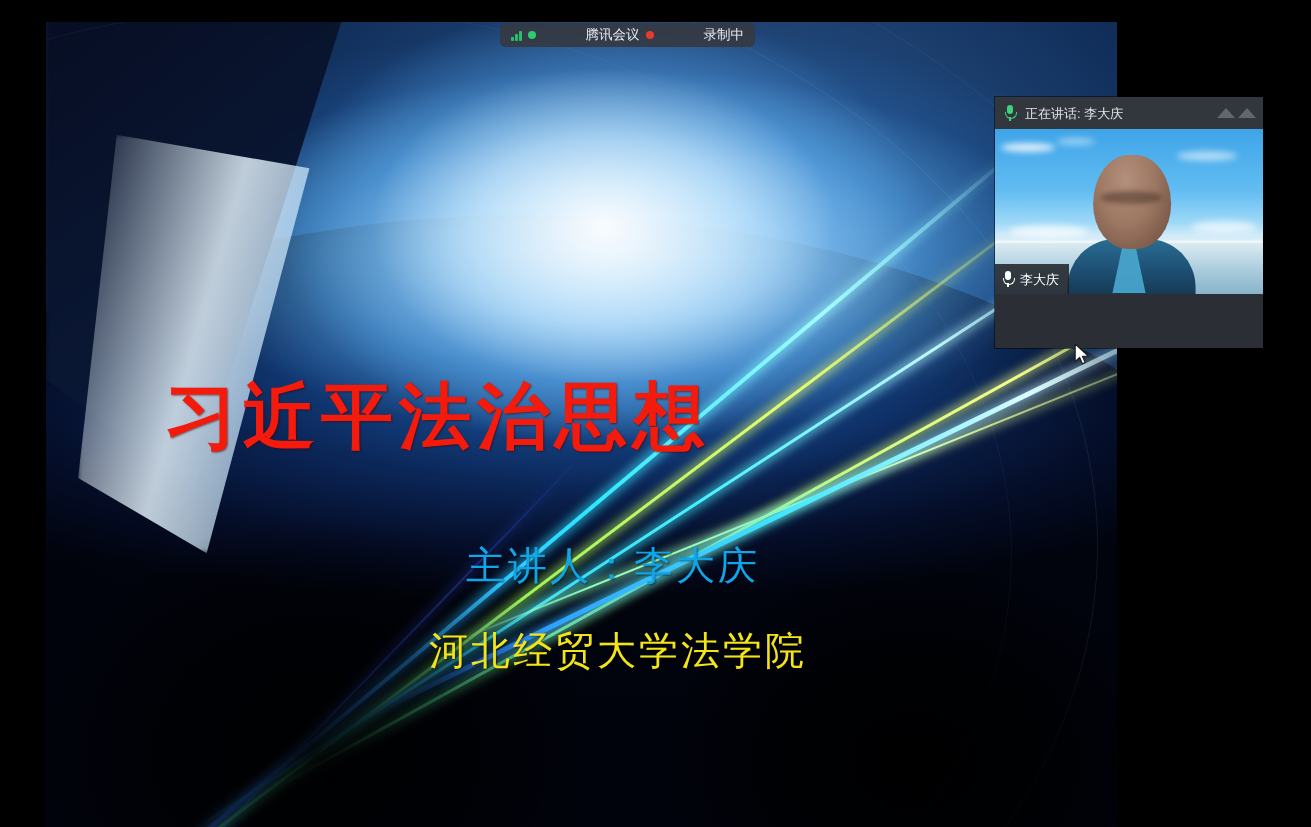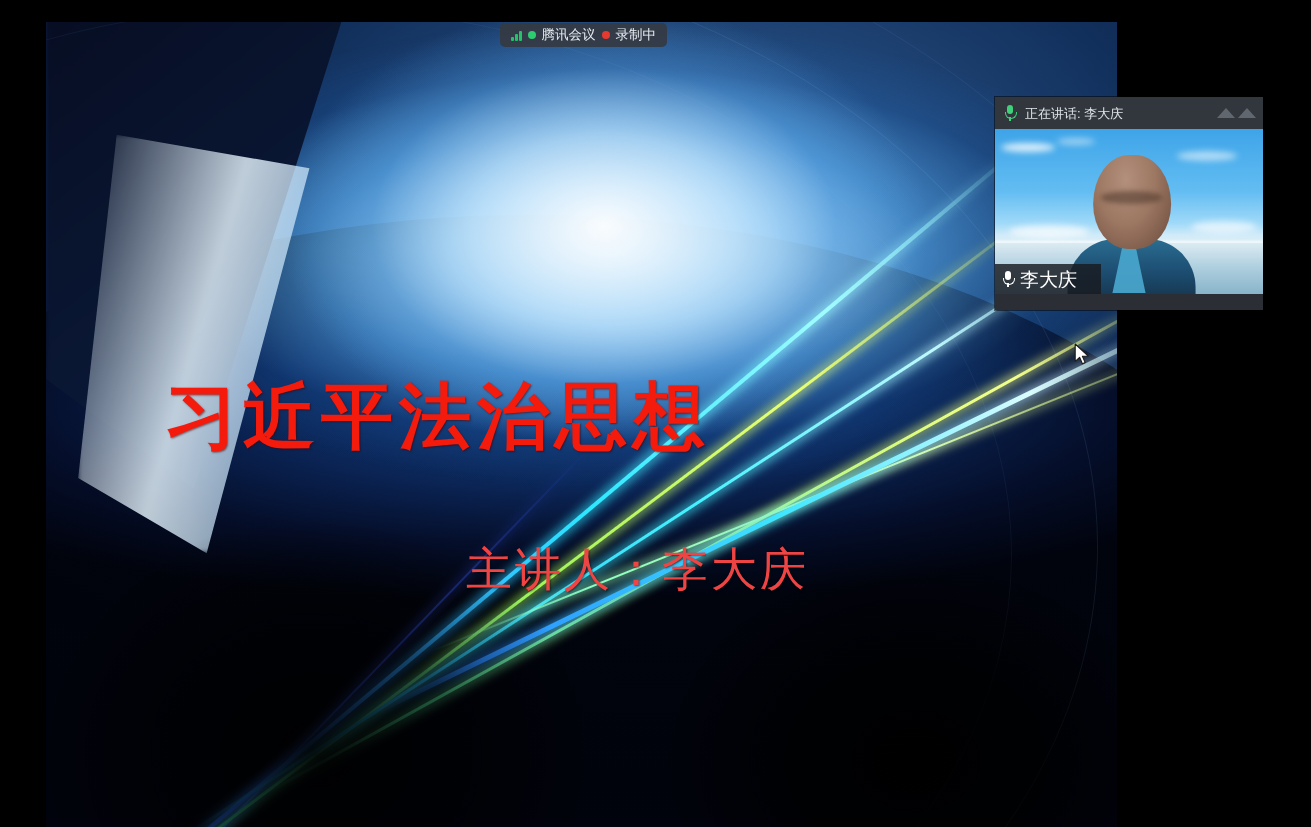--- a/index.html
+++ b/index.html
@@ -195,23 +195,23 @@
     color: #f41b0d;
     text-shadow: 1px 1px 2px rgba(60,0,0,0.55);
     white-space: nowrap;
   }
 
   .slide-presenter {
     position: absolute;
     left: 420px;
     top: 517px;
     font-family: "Liberation Serif", serif;
-    font-size: 46px;
+    font-size: 39px;
     letter-spacing: 3px;
-    color: #ef4444;
+    color: #0ea5e9;
     text-shadow: 1px 1px 2px rgba(0,0,0,0.5);
     white-space: nowrap;
   }
 
   .slide-org {
     position: absolute;
     left: 383px;
     top: 602px;
     font-family: "Liberation Serif", serif;
     font-size: 39px;
@@ -250,29 +250,29 @@
     white-space: nowrap;
   }
   .sig-bars { display: inline-flex; align-items: flex-end; gap: 1.5px; height: 11px; }
   .sig-bars i { display: block; width: 2.5px; background: #24c26a; border-radius: 1px; }
   .sig-bars i:nth-child(1) { height: 4px; }
   .sig-bars i:nth-child(2) { height: 7px; }
   .sig-bars i:nth-child(3) { height: 10px; }
   .dot { width: 8px; height: 8px; border-radius: 50%; display: inline-block; }
   .dot-green { background: #2ecc71; }
   .dot-red { background: #e7392f; }
-  #rec-pill .txt { line-height: 1; }
+  #rec-pill .txt { line-height: 1; margin-left: 44px; }
 
   
   #video-panel {
     position: absolute;
     left: 995px;
     top: 97px;
     width: 268px;
-    height: 213px;
+    height: 251px;
     background: #2b2f35;
     box-shadow: 0 0 0 1px rgba(0,0,0,0.5);
     overflow: hidden;
   }
 
   #video-header {
     position: relative;
     height: 32px;
     background: #32373e;
     display: flex;
@@ -407,24 +407,24 @@
   }
 
   #nameplate {
     position: absolute;
     left: 0;
     bottom: 0;
     height: 30px;
     display: flex;
     align-items: center;
     gap: 5px;
-    padding: 0 24px 0 6px;
+    padding: 0 10px 0 6px;
     background: rgba(24,26,30,0.82);
     color: #ffffff;
-    font-size: 19px;
+    font-size: 13px;
   }
   #nameplate .nm { line-height: 1; white-space: nowrap; }
 
   
   #cursor {
     position: absolute;
     left: 1074px;
     top: 343px;
     width: 16px;
     height: 24px;
@@ -462,20 +462,21 @@
     </div>
 
     <div class="vignette-bl"></div>
     <div class="vignette-br"></div>
 
 
     <div class="slide-title-red">习近平法治思想</div>
 
     <div class="slide-presenter">主讲人：李大庆</div>
 
+    <div class="slide-org">河北经贸大学法学院</div>
 
   </div>
 
   <div id="rec-pill">
     <span class="sig-bars">
       <i></i>
         <i></i>
         <i></i>
     </span>
     <span class="dot dot-green"></span>

